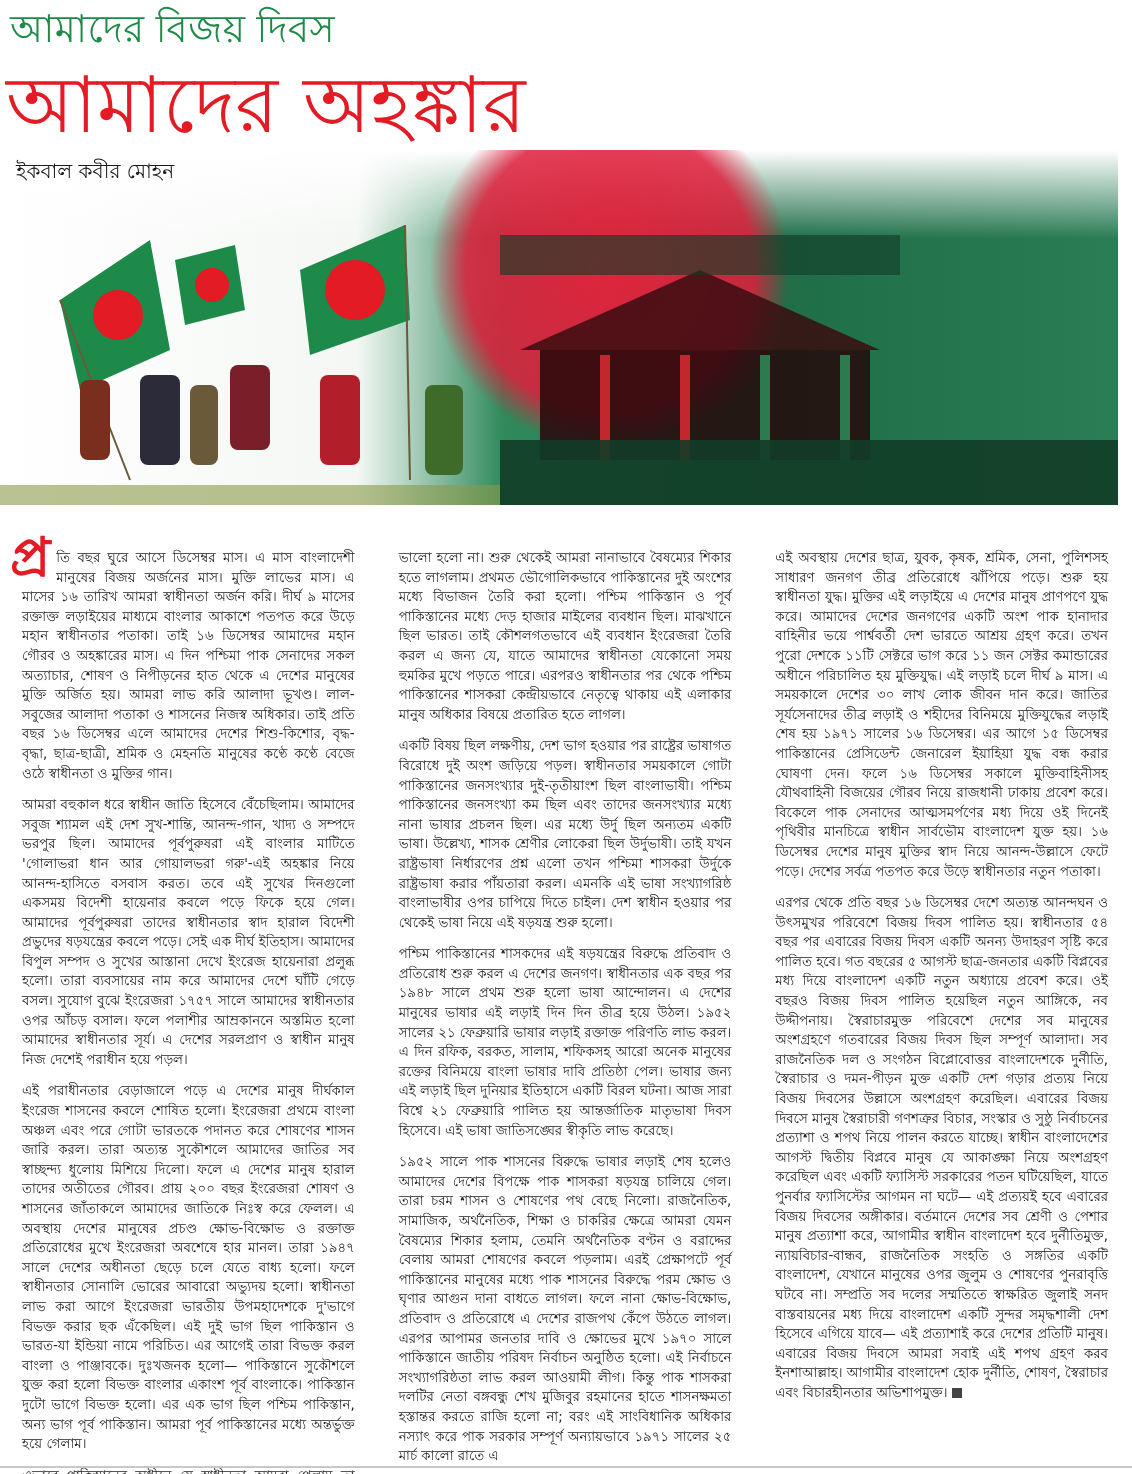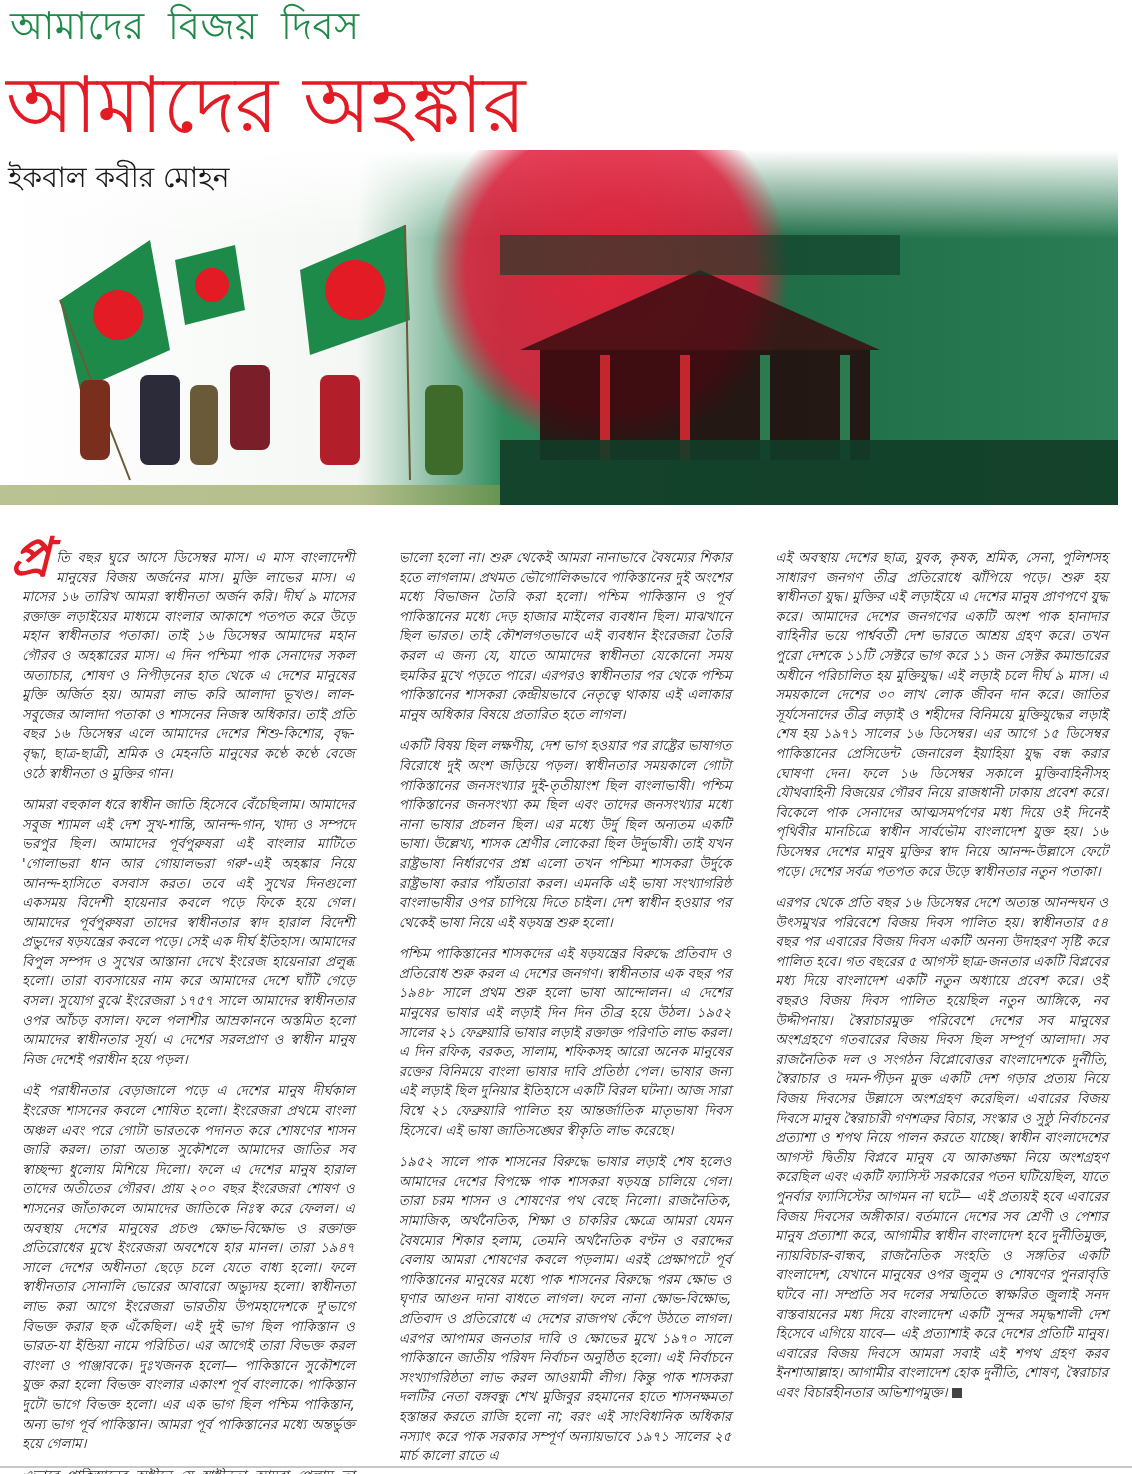--- a/index.html
+++ b/index.html
@@ -1,27 +1,27 @@
 <!DOCTYPE html>
 <html><head>
 <meta charset="utf-8">
 <style>
   html, body { margin: 0; padding: 0; background: #ffffff; }
   body { width: 1132px; height: 1474px; position: relative; overflow: hidden;
          font-family: "DejaVu Sans", sans-serif; color: #1a1a1a; }
   .kicker { position: absolute; left: 10px; top: 10px; font-size: 38px; color: #1d8a47;
-            letter-spacing: 0.5px; line-height: 1; font-family: Liberation Mono, monospace; }
+            letter-spacing: 0.5px; line-height: 1; font-family: Liberation Sans, sans-serif; }
   .headline { position: absolute; left: 6px; top: 66px; font-size: 78px; color: #e21b24;
               line-height: 1; font-family: "DejaVu Sans", sans-serif; text-align: right; }
-  .byline { position: absolute; left: 8px; top: 156px; font-size: 28px; color: #1a1a1a;
+  .byline { position: absolute; left: 16px; top: 156px; font-size: 20px; color: #1a1a1a;
             font-family: "DejaVu Sans", sans-serif; }
   .banner { position: absolute; left: 0; top: 150px; width: 1118px; height: 355px; overflow: hidden; }
   .banner svg { width: 100%; height: 100%; display: block; }
   .columns { position: absolute; left: 10px; top: 536px; width: 1110px; height: 920px;
-             display: flex; gap: 20px; font-style: italic; }
+             display: flex; gap: 20px; }
   .col { flex: 1; font-size: 13.3px; line-height: 19.6px; text-align: justify;
          font-family: "DejaVu Sans", sans-serif; color: #222; }
   .col p { margin: 12px; text-indent: 0; }
   .dropcap { float: left; font-size: 54px; line-height: 44px; color: #e21b24;
              margin: 0 6px 0 0; font-weight: bold; }
   .endmark { display: inline-block; width: 10px; height: 10px; background: #444; margin-left: 4px; vertical-align: middle; }
   .bottom-rule { position: absolute; left: 0; right: 0; top: 1466px; height: 2px; background: #c8c8c8; }
 </style>
 </head>
 <body>

